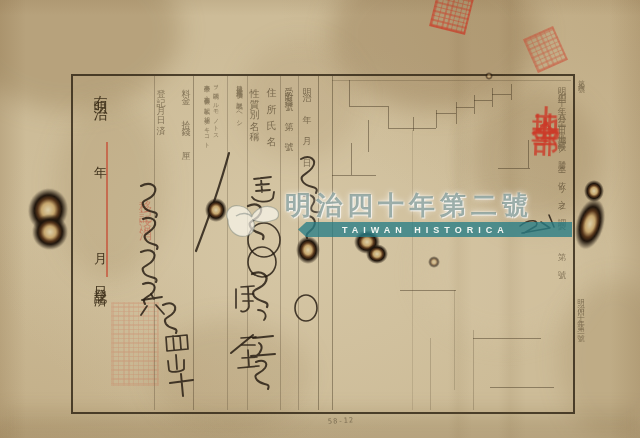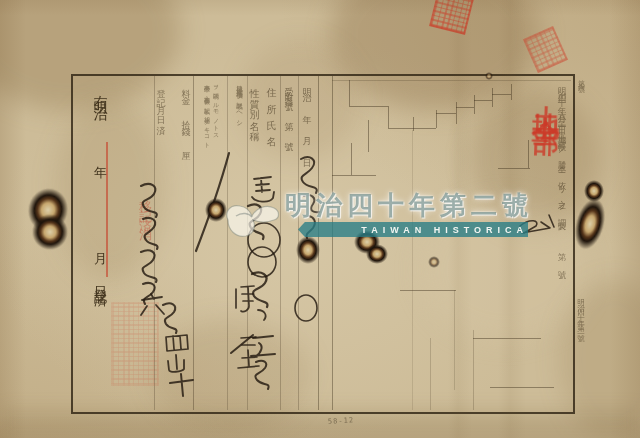--- a/index.html
+++ b/index.html
@@ -33,21 +33,21 @@
   .blob{position:absolute;border-radius:50%;filter:blur(.7px);
         background:radial-gradient(closest-side, #dccfa9 0%, #c7a76e 32%, #56351a 52%, #1e140b 68%, rgba(30,20,11,0) 100%);}
   
   #wm{position:absolute;left:222px;top:186px;width:330px;height:62px;pointer-events:none;}
   #wm-text{position:absolute;left:63px;top:2px;font-size:26px;letter-spacing:5px;
      color:rgba(74,109,103,.55);white-space:nowrap;font-weight:bold;
      text-shadow:0 0 2px rgba(255,255,255,.95), 0 0 6px rgba(255,255,255,.8), 1px 1px 0 rgba(255,255,255,.6);}
   #wm-band{position:absolute;left:76px;top:36px;width:230px;height:15px;
      background:rgba(40,126,135,.78);box-shadow:0 0 3px rgba(255,255,255,.5);
      clip-path:polygon(0 50%,3% 0,100% 0,100% 100%,3% 100%);
-     display:flex;align-items:center;justify-content:flex-end;}
+     display:flex;align-items:center;justify-content:flex-start;padding-left:44px;}
   #wm-band span{font-family:"Liberation Sans",sans-serif;font-size:9px;font-weight:bold;
      letter-spacing:5px;color:#f3f6f2;}
   #vignette{position:absolute;inset:0;pointer-events:none;
     background:
      linear-gradient(90deg, rgba(120,90,50,.2) 0, rgba(120,90,50,0) 26px),
      linear-gradient(270deg, rgba(120,90,50,.18) 0, rgba(120,90,50,0) 30px),
      linear-gradient(0deg, rgba(118,90,52,.18) 0, rgba(118,90,52,0) 22px),
      linear-gradient(180deg, rgba(118,90,52,.12) 0, rgba(118,90,52,0) 16px),
      linear-gradient(90deg, rgba(110,85,45,0) 448px, rgba(110,85,45,.07) 458px, rgba(110,85,45,0) 472px),
      linear-gradient(90deg, rgba(110,85,45,0) 498px, rgba(110,85,45,.08) 510px, rgba(110,85,45,0) 526px);}

